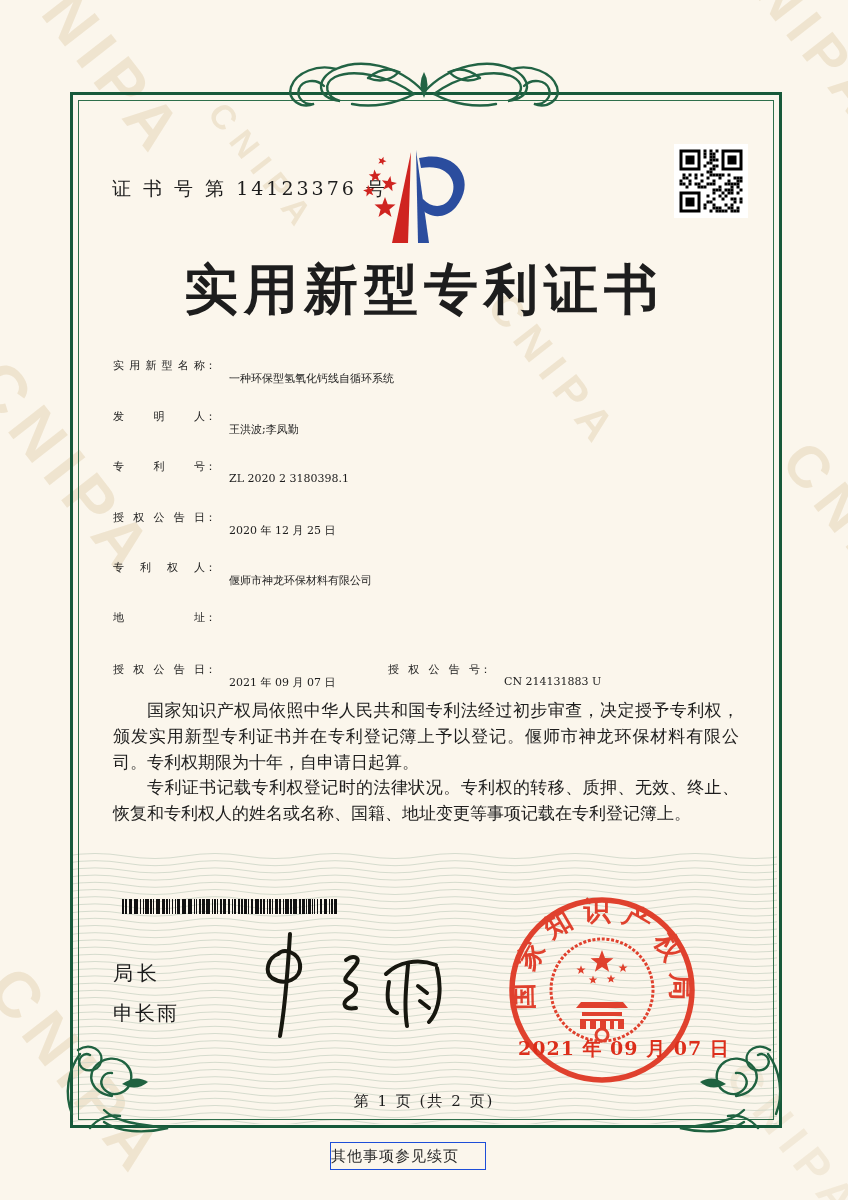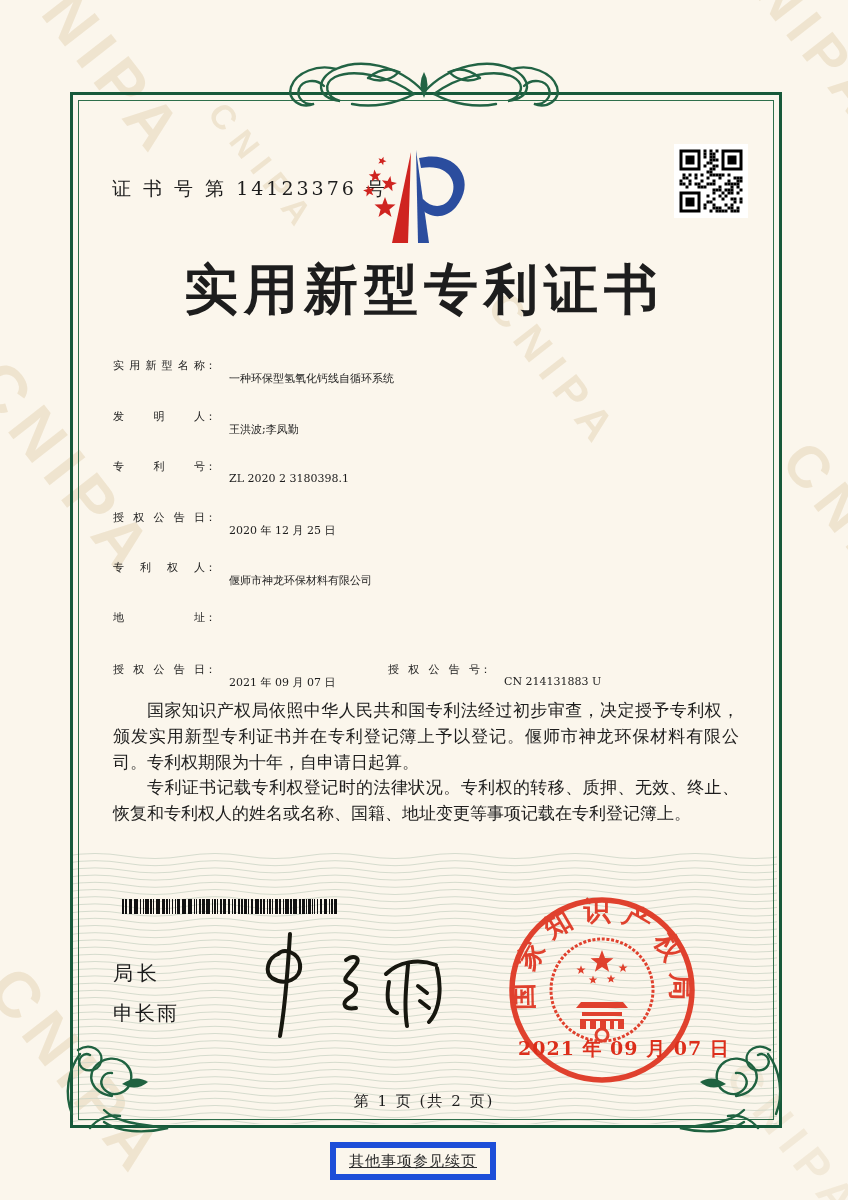--- a/index.html
+++ b/index.html
@@ -41,22 +41,22 @@
   .signature{position:absolute;left:240px;top:930px;}
   .sr{position:absolute;opacity:0;pointer-events:none;font-size:1px;}
   
   .seal{position:absolute;left:502px;top:890px;opacity:.93;}
   .seal-date{position:absolute;left:518px;top:1036px;width:180px;font-size:19px;
       font-weight:bold;color:#dc2e1b;letter-spacing:1px;white-space:nowrap;}
   
   .page-ind{position:absolute;left:0;top:1092px;width:100%;text-align:center;
       font-size:15px;letter-spacing:2px;}
   .note-box{position:absolute;left:330px;top:1142px;width:154px;height:26px;
-      line-height:26px;text-align:center;font-size:15px;border:6px solid #1d4ed8;
-      color:#2c2c2c;letter-spacing:1px;text-decoration:underline;}
+      line-height:26px;font-size:15px;border:1px solid #1d4ed8;
+      color:#2c2c2c;letter-spacing:1px;}
   .orn{position:absolute;}
 </style>
 </head>
 <body>
 
 <div class="page">
 
   <span class="wm" style="left:-25px;top:15px;font-size:64px">CNIPA</span>
   <span class="wm" style="left:186px;top:148px;font-size:34px">CNIPA</span>
   <span class="wm" style="left:695px;top:-5px;font-size:56px">CNIPA</span>

